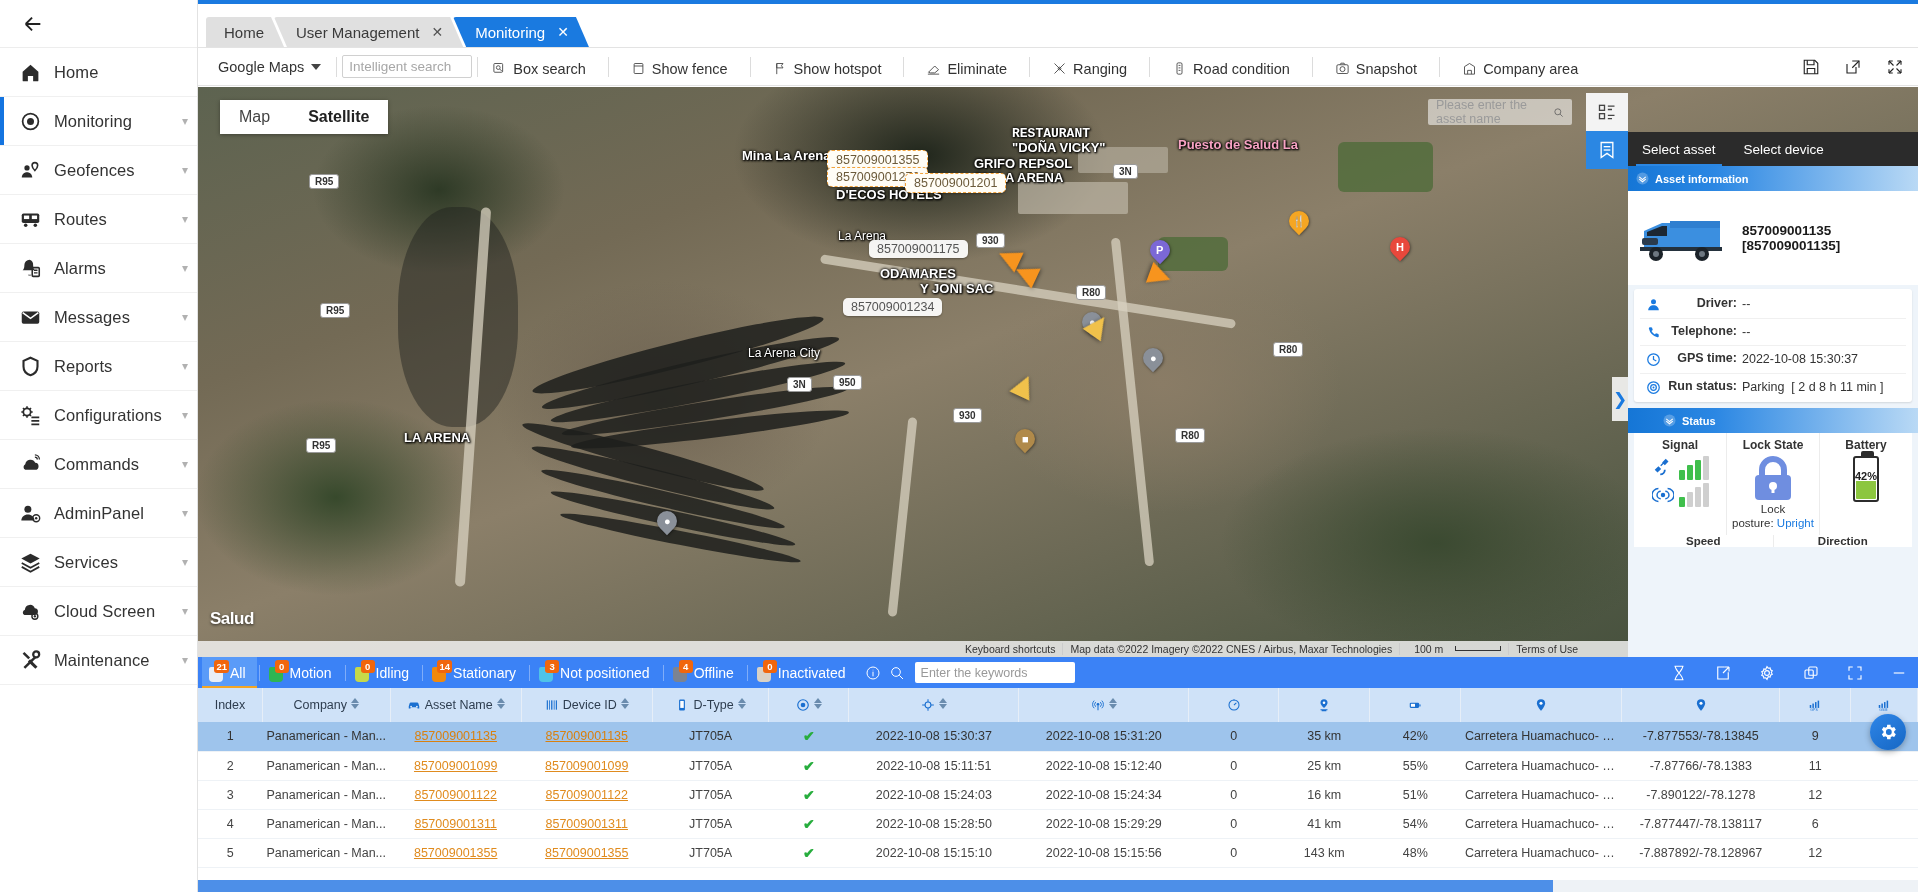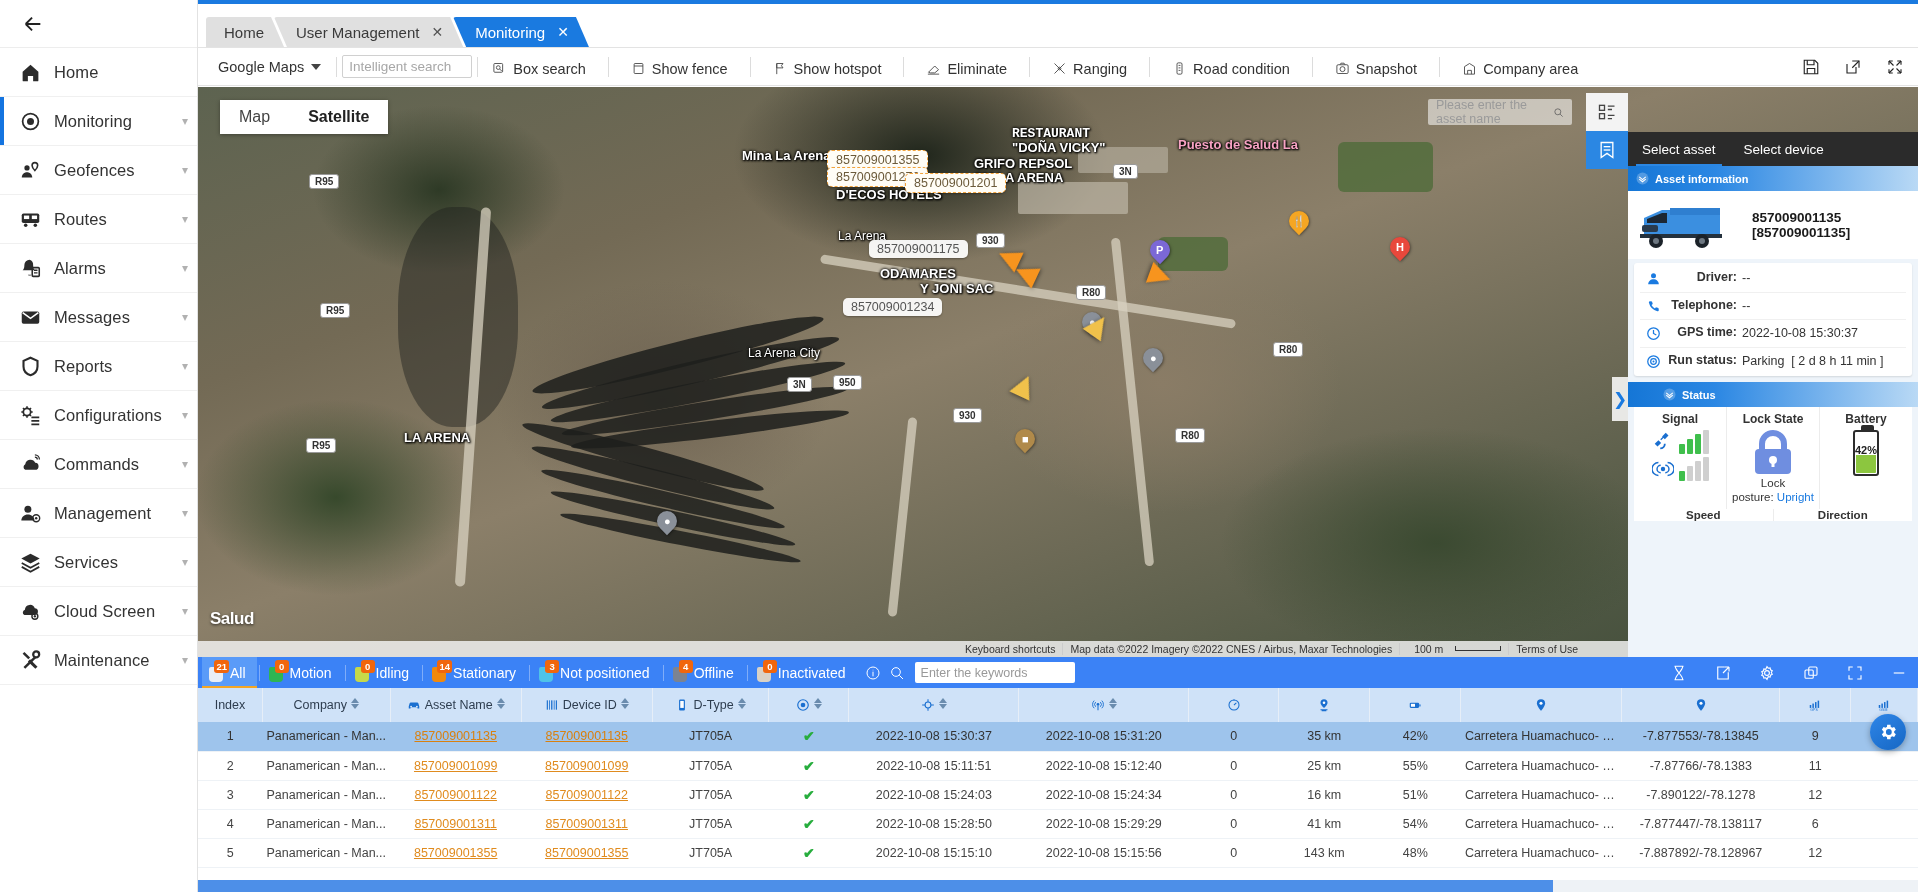--- a/index.html
+++ b/index.html
@@ -161,21 +161,21 @@
   #rp-tabs { height:34px; background:#2b2b2b; display:flex; align-items:stretch; flex:0 0 34px;}
   #rp-tabs div { padding:0 14px; display:flex; align-items:center; color:#fff; font-size:13.5px;
      cursor:pointer; position:relative;}
   #rp-tabs div.sel::after { content:""; position:absolute; left:8px; right:8px; bottom:0; height:2.5px; background:#2b87e3;}
   .sect-hdr { height:25px; background:linear-gradient(90deg,#1576d6 0%, #2b87e3 30%, #b9d9f5 100%);
      display:flex; align-items:center; gap:6px; padding-left:8px; color:#fff; font-size:11px; font-weight:bold;
      flex:0 0 25px;}
   .sect-hdr svg { width:13px; height:13px; fill:#fff;}
   #rp-body { flex:1; overflow:hidden; background:#eef4fa; position:relative;}
 
-  .asset-head { background:#fff; display:flex; align-items:center; padding:9px 8px; gap:24px;}
+  .asset-head { background:#fff; display:flex; align-items:center; padding:22px 8px; gap:14px;}
   .asset-head .name { font-size:13.5px; font-weight:bold; color:#1a1a1a;}
   .truck { width:92px; height:50px; position:relative; flex:0 0 92px;}
 
   .info-card { background:#fff; margin:4px 6px 0 6px; border-radius:3px; box-shadow:0 1px 2px rgba(0,0,0,.12);
      padding: 2px 6px;}
   .info-row { display:flex; align-items:flex-start; padding:5px 0; border-bottom:1px solid #f0f0f0; font-size:12.5px;}
   .info-row:last-child{border-bottom:none;}
   .info-row .ic { width:26px; flex:0 0 26px; display:flex; justify-content:center; padding-top:1px;}
   .info-row .ic svg { width:15px;height:15px; fill:#1a7ae0;}
   .info-row .k { width:76px; flex:0 0 76px; text-align:right; color:#333; font-weight:bold; padding-right:5px;}
@@ -354,21 +354,21 @@
         </div>
         <div class="side-item">
           <span class="ico">
             <svg viewBox="0 0 24 24">
               <circle cx="9" cy="7" r="4"></circle>
               <path d="M1.5 20c0-4.1 3.4-7 7.5-7s7.5 2.9 7.5 7z"></path>
               <circle cx="18.5" cy="17.5" r="4" fill="none" stroke="#2b2b2b" stroke-width="1.6"></circle>
               <circle cx="18.5" cy="17.5" r="1.4"></circle>
             </svg>
           </span>
-          <span class="lbl">Management</span>
+          <span class="lbl">AdminPanel</span>
           <span class="chev">▾</span>
         </div>
         <div class="side-item">
           <span class="ico">
             <svg viewBox="0 0 24 24">
               <path d="M12 2L1.5 7.5 12 13l10.5-5.5z"></path>
               <path d="M2 12.5L12 18l10-5.5" fill="none" stroke="#2b2b2b" stroke-width="2"></path>
               <path d="M2 17L12 22.5 22 17" fill="none" stroke="#2b2b2b" stroke-width="2"></path>
             </svg>
           </span>

